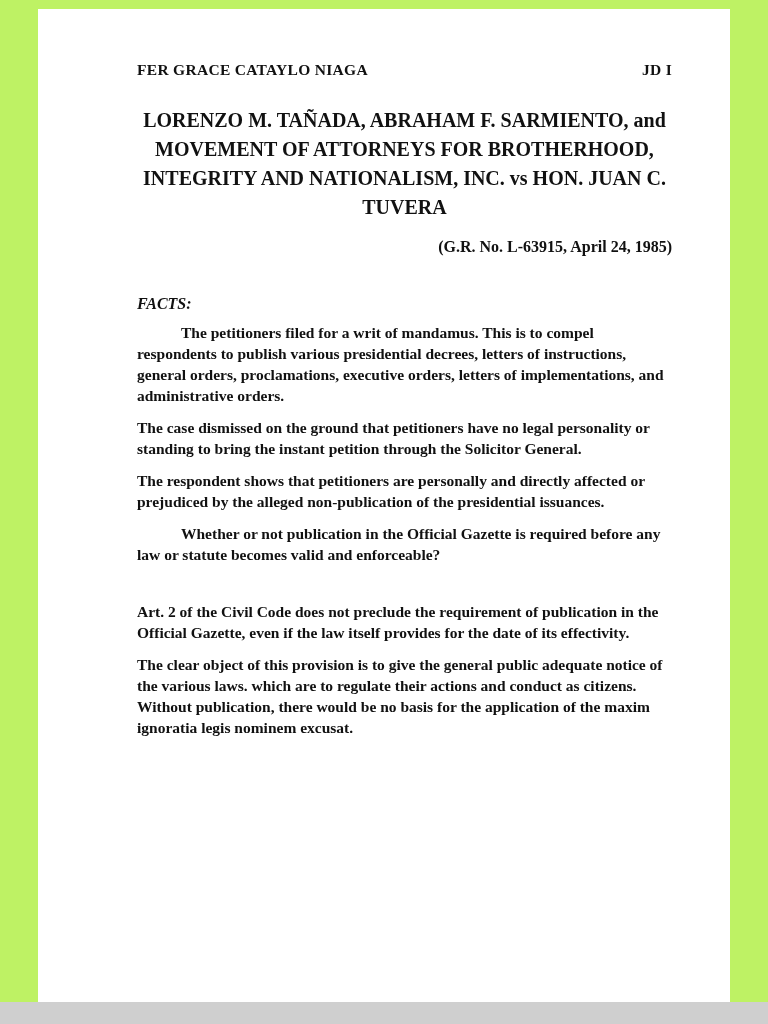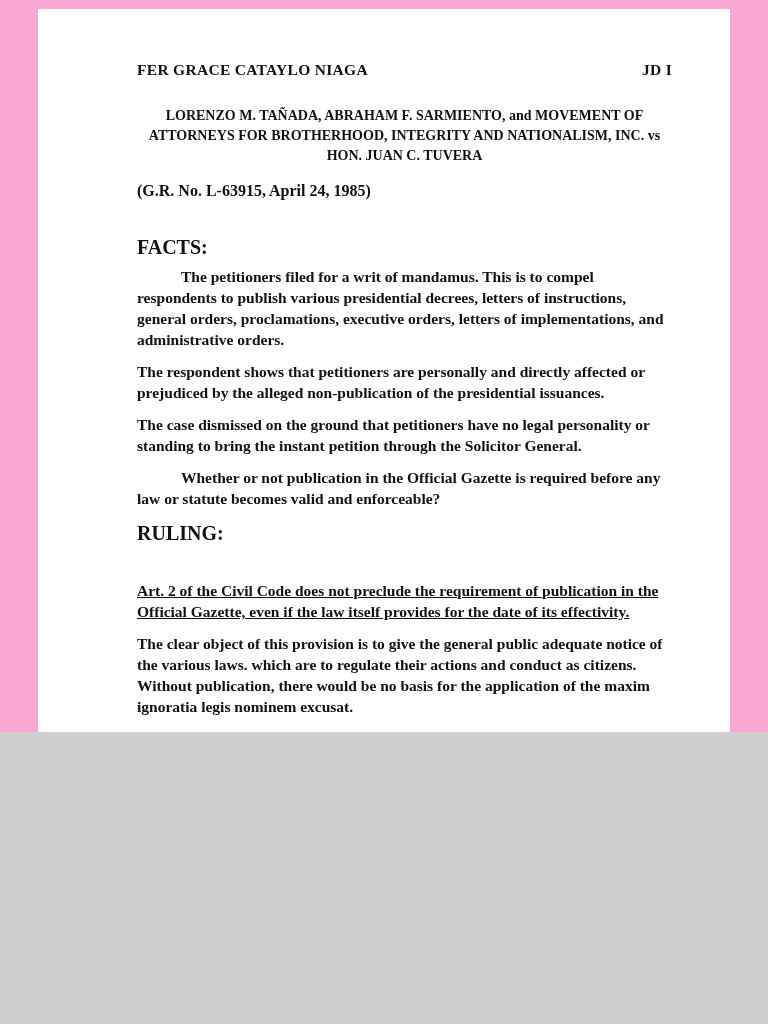--- a/index.html
+++ b/index.html
@@ -2,24 +2,24 @@
 <html><head>
 <meta charset="utf-8">
 <style>
   html, body {
     margin: 0;
     padding: 0;
     background: #cfcfcf;
   }
   .viewport {
     width: 768px;
-    height: 732px;
+    height: 1002px;
     overflow: hidden;
     margin: 0 auto;
-    background: #f9a8d4;
+    background: #bef264;
   }
   .page {
     box-sizing: border-box;
     width: 692px;
     min-height: 1006px;
     margin: 9px auto 9px auto;
     background: #ffffff;
     padding: 50px 58px 60px 99px;
     font-family: "Liberation Serif", "DejaVu Serif", serif;
     font-weight: bold;
@@ -30,69 +30,68 @@
   .doc-header {
     display: flex;
     justify-content: space-between;
     align-items: baseline;
     margin-bottom: 26px;
     font-size: 15.5px;
     letter-spacing: 0.3px;
   }
   .doc-title {
     text-align: center;
-    font-size: 14px;
-    line-height: 20px;
+    font-size: 20px;
+    line-height: 29px;
     margin: 0 0 14px 0;
   }
   .doc-citation {
-    text-align: left;
+    text-align: right;
     font-size: 16px;
     margin: 0 0 36px 0;
   }
   .section-heading {
     margin: 14px 0 8px 0;
-    font-size: 20px;
+    font-size: 16px;
+    font-style: italic;
   }
   p.body-para {
     margin: 0 1px 11px 0;
     text-align: left;
   }
   p.indent {
     text-indent: 44px;
   }
   p.gap-top {
     margin-top: 36px;
-    text-decoration: underline;
   }
 </style>
 </head>
 <body>
 
 <div class="viewport">
   <div class="page">
 
     <div class="doc-header">
       <span>FER GRACE CATAYLO NIAGA</span>
       <span>JD I</span>
     </div>
 
     <div class="doc-title">LORENZO M. TAÑADA, ABRAHAM F. SARMIENTO, and MOVEMENT OF ATTORNEYS FOR BROTHERHOOD, INTEGRITY AND NATIONALISM, INC. vs HON. JUAN C. TUVERA</div>
 
     <div class="doc-citation">(G.R. No. L-63915, April 24, 1985)</div>
 
     <div class="section-heading">FACTS:</div>
 
     <p class="body-para indent">The petitioners filed for a writ of mandamus. This is to compel respondents to publish various presidential decrees, letters of instructions, general orders, proclamations, executive orders, letters of implementations, and administrative orders.</p>
+    <p class="body-para">The case dismissed on the ground that petitioners have no legal personality or standing to bring the instant petition through the Solicitor General.</p>
     <p class="body-para">The respondent shows that petitioners are personally and directly affected or prejudiced by the alleged non-publication of the presidential issuances.</p>
-    <p class="body-para">The case dismissed on the ground that petitioners have no legal personality or standing to bring the instant petition through the Solicitor General.</p>
 
 
     <p class="body-para indent">Whether or not publication in the Official Gazette is required before any law or statute becomes valid and enforceable?</p>
 
-    <div class="section-heading">RULING:</div>
 
 
     <p class="body-para gap-top">Art. 2 of the Civil Code does not preclude the requirement of publication in the Official Gazette, even if the law itself provides for the date of its effectivity.</p>
     <p class="body-para">The clear object of this provision is to give the general public adequate notice of the various laws. which are to regulate their actions and conduct as citizens. Without publication, there would be no basis for the application of the maxim ignoratia legis nominem excusat.</p>
 
   </div>
 </div>
 
 </body></html>

